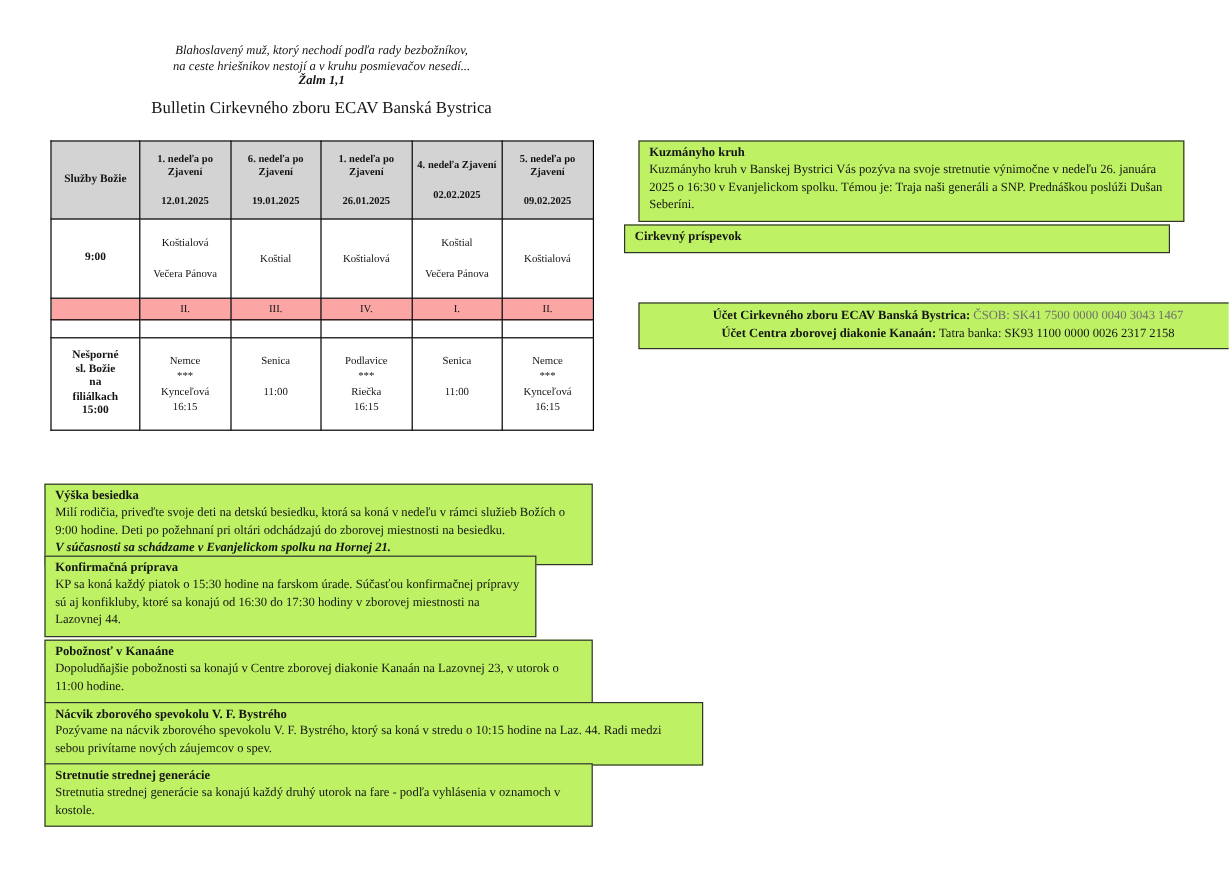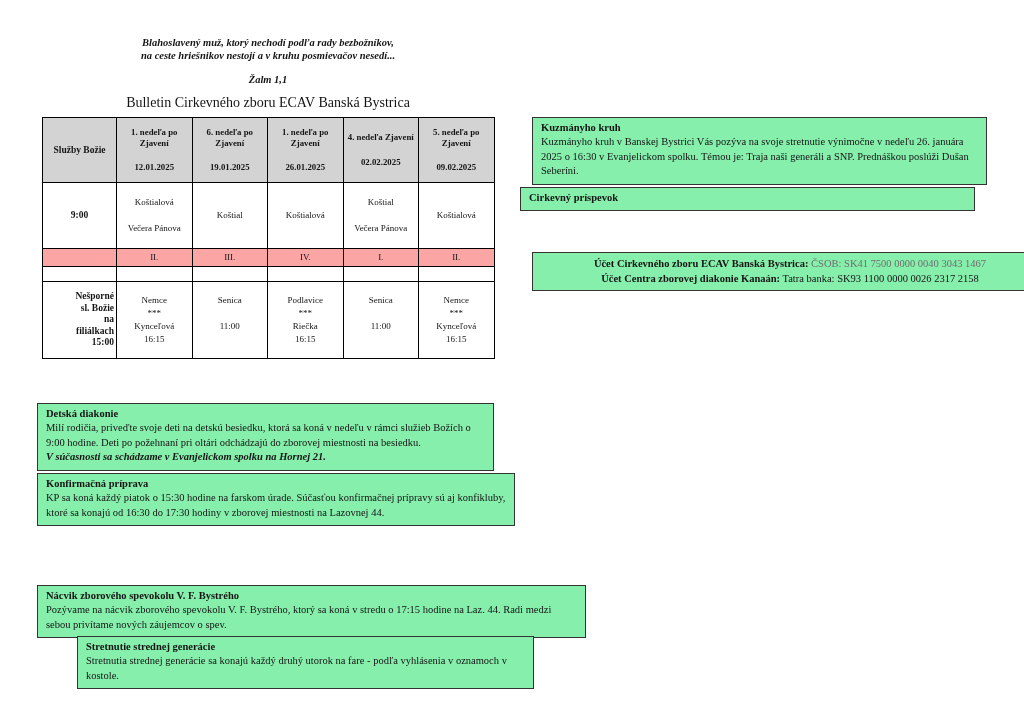--- a/index.html
+++ b/index.html
@@ -2,47 +2,47 @@
 <html><head>
 <meta charset="utf-8">
 <style>
   html,body { margin:0; padding:0; background:#ffffff; }
   .page {
     position:relative; width:1024px; height:724px; background:#ffffff;
     font-family:"Liberation Serif", serif; color:#141414; overflow:hidden;
   }
   
   .hgroup { position:absolute; left:42px; top:36px; width:452px; text-align:center; }
-  .verse  { font-style:italic; font-weight:bold; font-size:10.5px; line-height:13px; }
-  .psalm  { font-style:italic; font-weight:bold; font-size:10.5px; margin-top:12px; }
+  .verse  { font-style:italic; font-weight:normal; font-size:10.5px; line-height:13px; }
+  .psalm  { font-style:italic; font-weight:bold; font-size:10.5px; }
   .btitle { font-size:14px; margin-top:9px; line-height:18px; }
 
   
   table.svc { position:absolute; left:42px; top:117px; border-collapse:collapse; table-layout:fixed; }
   .svc td { border:1px solid #000; text-align:center; vertical-align:middle; padding:0 2px; font-size:9px; line-height:11px; }
   .svc tr.hdr td { background:#d3d3d3; font-weight:bold; }
   .svc tr.hdr { height:65px; }
   .svc .corner { font-size:9.5px; }
   .svc .ht { font-size:8.8px; line-height:10.5px; }
   .svc .hd { font-size:8.8px; margin-top:14px; }
   .svc tr.r900 { height:66px; }
   .svc tr.r900 .b { margin-top:15px; }
   .svc tr.r900 .b:empty { display:none; }
   .svc .lbl { font-weight:bold; font-size:9.5px; }
   .svc tr.rh { height:37px; }
   .svc tr.rh td { font-weight:bold; line-height:11.5px; }
   .svc tr.rn { height:18px; }
   .svc tr.rn td { background:#fca5a5; }
   .svc tr.re { height:15px; }
   .svc tr.rv { height:77px; }
-  .svc .vlbl div { line-height:11.5px;text-align:right; }
+  .svc .vlbl div { line-height:11.5px; }
   .svc .vc div { min-height:13px; line-height:13px; }
 
   
-  .box { position:absolute; border:1px solid #333; background:#86efac; padding:3px 8px 5px 8px; box-sizing:border-box; }
+  .box { position:absolute; border:1px solid #333; background:#bef264; padding:3px 8px 5px 8px; box-sizing:border-box; }
   .bt { font-weight:bold; font-size:10.5px; line-height:14px; }
   .bb { font-size:10.5px; line-height:14.5px; }
   .bem { font-size:10.5px; line-height:14.5px; font-weight:bold; font-style:italic; }
   .acc { text-align:center; padding:4px 6px; }
   .accline { font-size:10.5px; line-height:14.5px; }
   .al { font-weight:bold; }
   .muted { color:#6e6e6e; }
 </style>
 </head>
 <body>
@@ -181,34 +181,38 @@
       <span class="al">Účet Cirkevného zboru ECAV Banská Bystrica:</span>
       <span class="muted">ČSOB: SK41 7500 0000 0040 3043 1467</span>
     </div>
     <div class="accline">
       <span class="al">Účet Centra zborovej diakonie Kanaán:</span>
       <span>Tatra banka: SK93 1100 0000 0026 2317 2158</span>
     </div>
   </div>
 
   <div class="box" style="left:37px; top:403px; width:457px;">
-    <div class="bt">Detská diakonie</div>
+    <div class="bt">Výška besiedka</div>
     <div class="bb">Milí rodičia, priveďte svoje deti na detskú besiedku, ktorá sa koná v nedeľu v rámci služieb Božích o 9:00 hodine. Deti po požehnaní pri oltári odchádzajú do zborovej miestnosti na besiedku.</div>
     <div class="bem">V súčasnosti sa schádzame v Evanjelickom spolku na Hornej 21.</div>
   </div>
 
-  <div class="box" style="left:37px; top:473px; width:478px;">
+  <div class="box" style="left:37px; top:463px; width:410px;">
     <div class="bt">Konfirmačná príprava</div>
     <div class="bb">KP sa koná každý piatok o 15:30 hodine na farskom úrade. Súčasťou konfirmačnej prípravy sú aj konfikluby, ktoré sa konajú od 16:30 do 17:30 hodiny v zborovej miestnosti na Lazovnej 44.</div>
   </div>
 
+  <div class="box" style="left:37px; top:533px; width:457px;">
+    <div class="bt">Pobožnosť v Kanaáne</div>
+    <div class="bb">Dopoludňajšie pobožnosti sa konajú v Centre zborovej diakonie Kanaán na Lazovnej 23, v utorok o 11:00 hodine.</div>
+  </div>
 
   <div class="box" style="left:37px; top:585px; width:549px;">
     <div class="bt">Nácvik zborového spevokolu V. F. Bystrého</div>
-    <div class="bb">Pozývame na nácvik zborového spevokolu V. F. Bystrého, ktorý sa koná v stredu o 17:15 hodine na Laz. 44. Radi medzi sebou privítame nových záujemcov o spev.</div>
-  </div>
-
-  <div class="box" style="left:37px; top:636px; width:457px;margin-left:40px;">
+    <div class="bb">Pozývame na nácvik zborového spevokolu V. F. Bystrého, ktorý sa koná v stredu o 10:15 hodine na Laz. 44. Radi medzi sebou privítame nových záujemcov o spev.</div>
+  </div>
+
+  <div class="box" style="left:37px; top:636px; width:457px;">
     <div class="bt">Stretnutie strednej generácie</div>
     <div class="bb">Stretnutia strednej generácie sa konajú každý druhý utorok na fare - podľa vyhlásenia v oznamoch v kostole.</div>
   </div>
 
 </div>
 
 </body></html>

